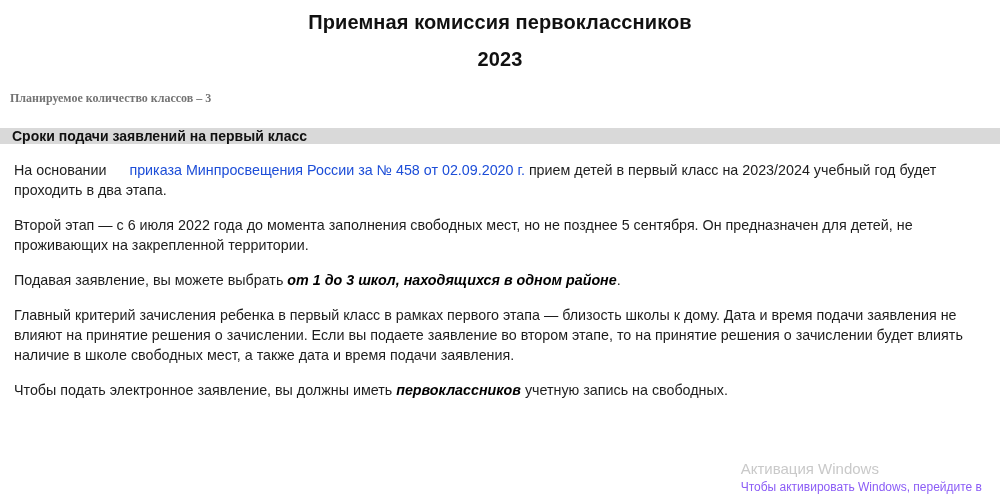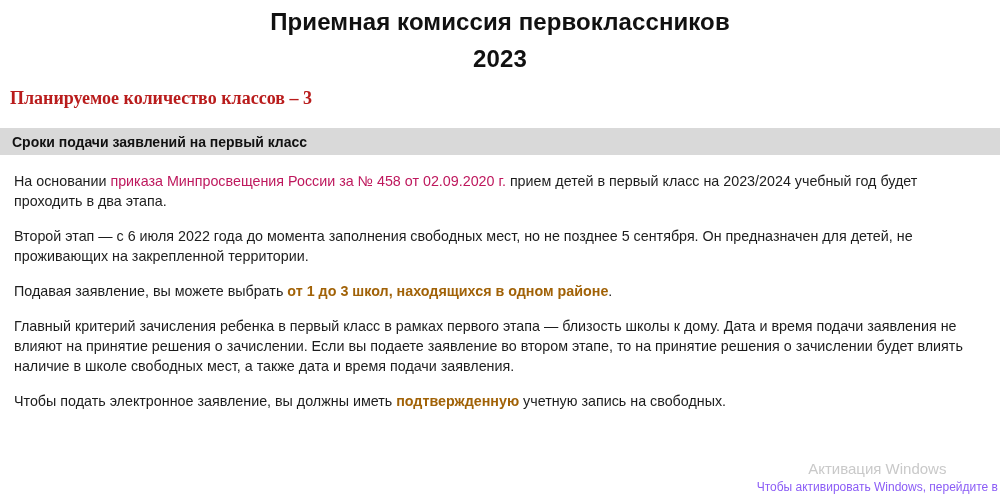--- a/index.html
+++ b/index.html
@@ -17,77 +17,79 @@
   }
   .page {
     position: relative;
     width: 1000px;
     height: 499px;
     box-sizing: border-box;
   }
   .title {
     text-align: center;
     font-weight: bold;
-    font-size: 24px;
+    font-size: 20px;
     line-height: 26px;
     color: #111111;
     padding-top: 9px;
     letter-spacing: 0.1px;
   }
   .title .line2 {
     display: block;
     margin-top: 11px;
   }
   .meta {
     margin: 18px 0 0 10px;
     font-family: "Liberation Serif", serif;
     font-weight: bold;
-    font-size: 18px;
+    font-size: 12px;
     line-height: 17px;
-    color: #b91c1c;
+    color: #737373;
   }
   .section-head {
     margin-top: 21px;
     background: #d9d9d9;
-    height: 27px;
+    height: 16px;
     display: flex;
     align-items: center;
     padding-left: 12px;
     font-weight: bold;
     font-size: 14px;
     color: #111111;
   }
   .body-text {
     padding: 0 22px 0 14px;
     font-size: 14.3px;
     line-height: 20px;
     color: #1d1d1d;
   }
   .body-text p {
     margin: 15px 0 0 0;
   }
   .body-text p:first-child {
     margin-top: 16px;
   }
   .link {
-    color: #be185d;
+    color: #1d4ed8;
     text-decoration: none;
+    margin-left: 19px;
   }
   b, .bold {
     font-weight: bold;
-    color: #a16207;
+    color: #000000;
+    font-style: italic;
   }
   .gap-after-block {
     height: 9px;
   }
   .watermark {
     position: absolute;
-    right: 2px;
+    right: 18px;
     bottom: 2px;
-    text-align: center;
+    text-align: left;
     color: #c9c9c9;
     font-size: 15px;
     line-height: 19px;
     pointer-events: none;
     user-select: none;
   }
   .watermark .w2 {
     display: block;
     font-size: 12px;
     color: #8b5cf6;
@@ -118,21 +120,21 @@
     <p>
       <span>Второй этап — с 6 июля 2022 года до момента заполнения свободных мест, но не позднее 5 сентября. Он предназначен для детей, не проживающих на закрепленной территории.</span>
     </p>
     <p>
       <span>Подавая заявление, вы можете выбрать </span><b>от 1 до 3 школ, находящихся в одном районе</b><span>.</span>
     </p>
     <p>
       <span>Главный критерий зачисления ребенка в первый класс в рамках первого этапа — близость школы к дому. Дата и время подачи заявления не влияют на принятие решения о зачислении. Если вы подаете заявление во втором этапе, то на принятие решения о зачислении будет влиять наличие в школе свободных мест, а также дата и время подачи заявления.</span>
     </p>
     <p>
-      <span>Чтобы подать электронное заявление, вы должны иметь </span><b>подтвержденную</b><span> учетную запись на свободных.</span>
+      <span>Чтобы подать электронное заявление, вы должны иметь </span><b>первоклассников</b><span> учетную запись на свободных.</span>
     </p>
   </div>
 
   <div class="gap-after-block"></div>
 
   <div class="watermark">
     <span>Активация Windows</span>
     <span class="w2">Чтобы активировать Windows, перейдите в</span>
   </div>
 

